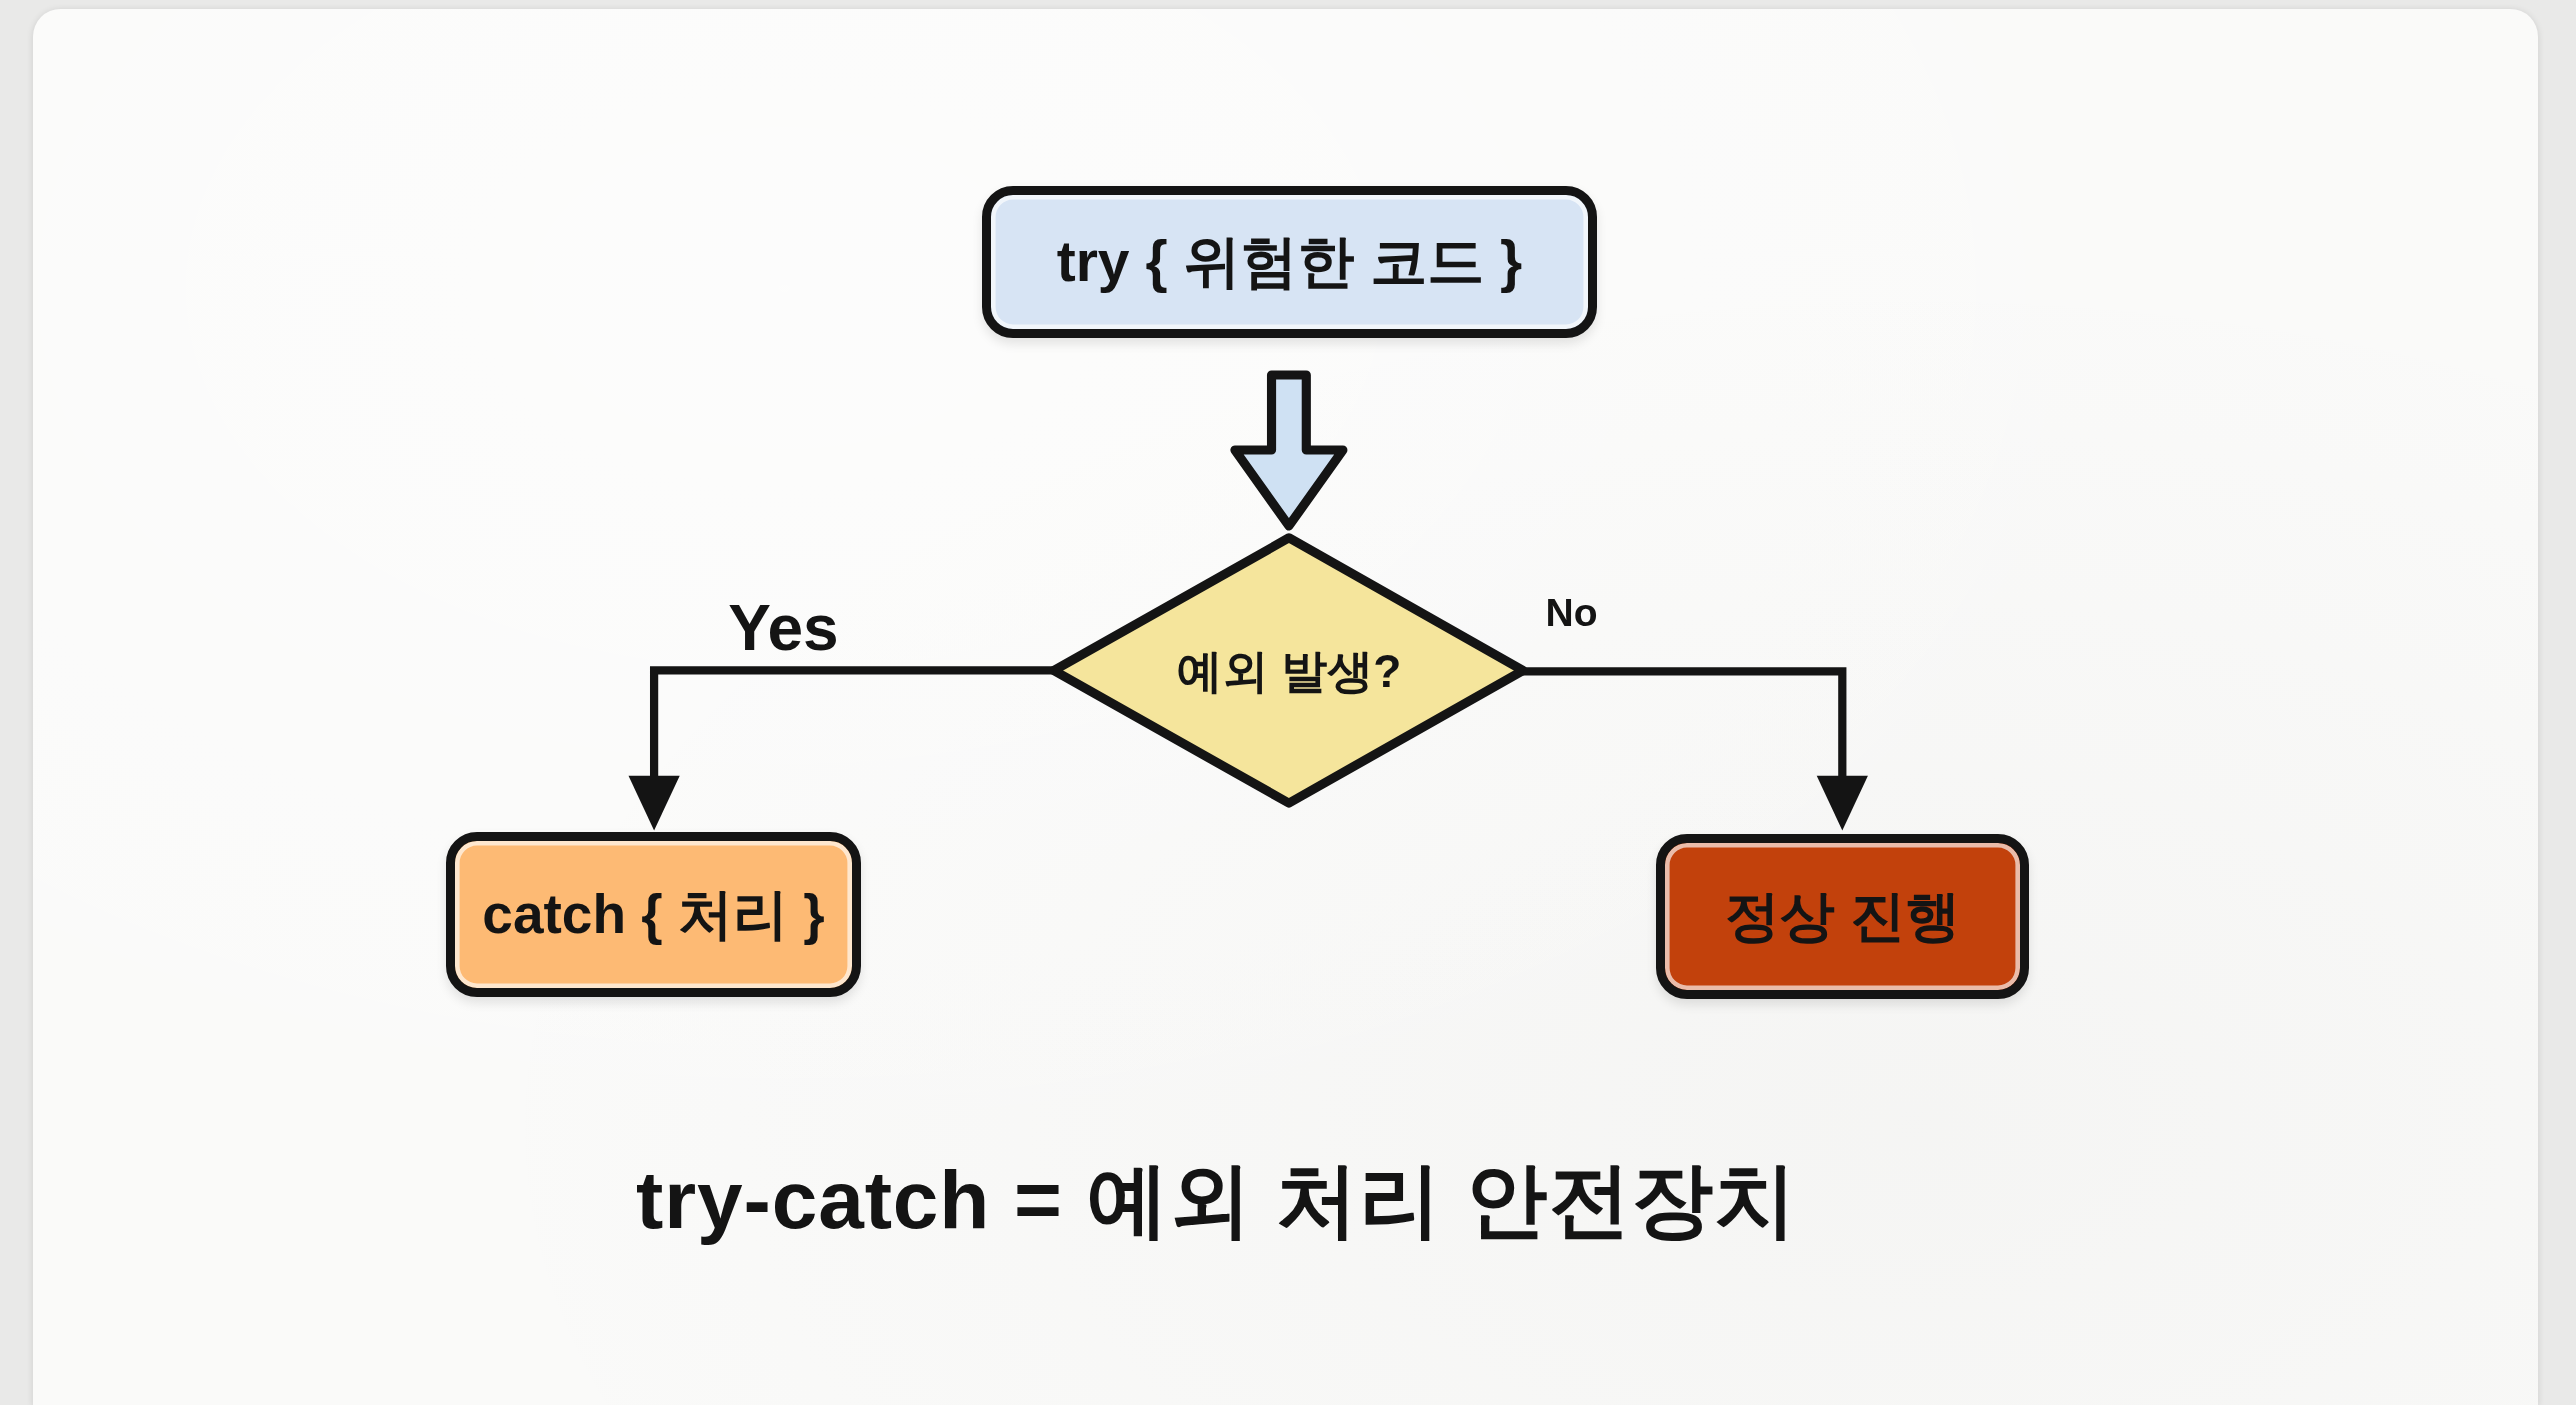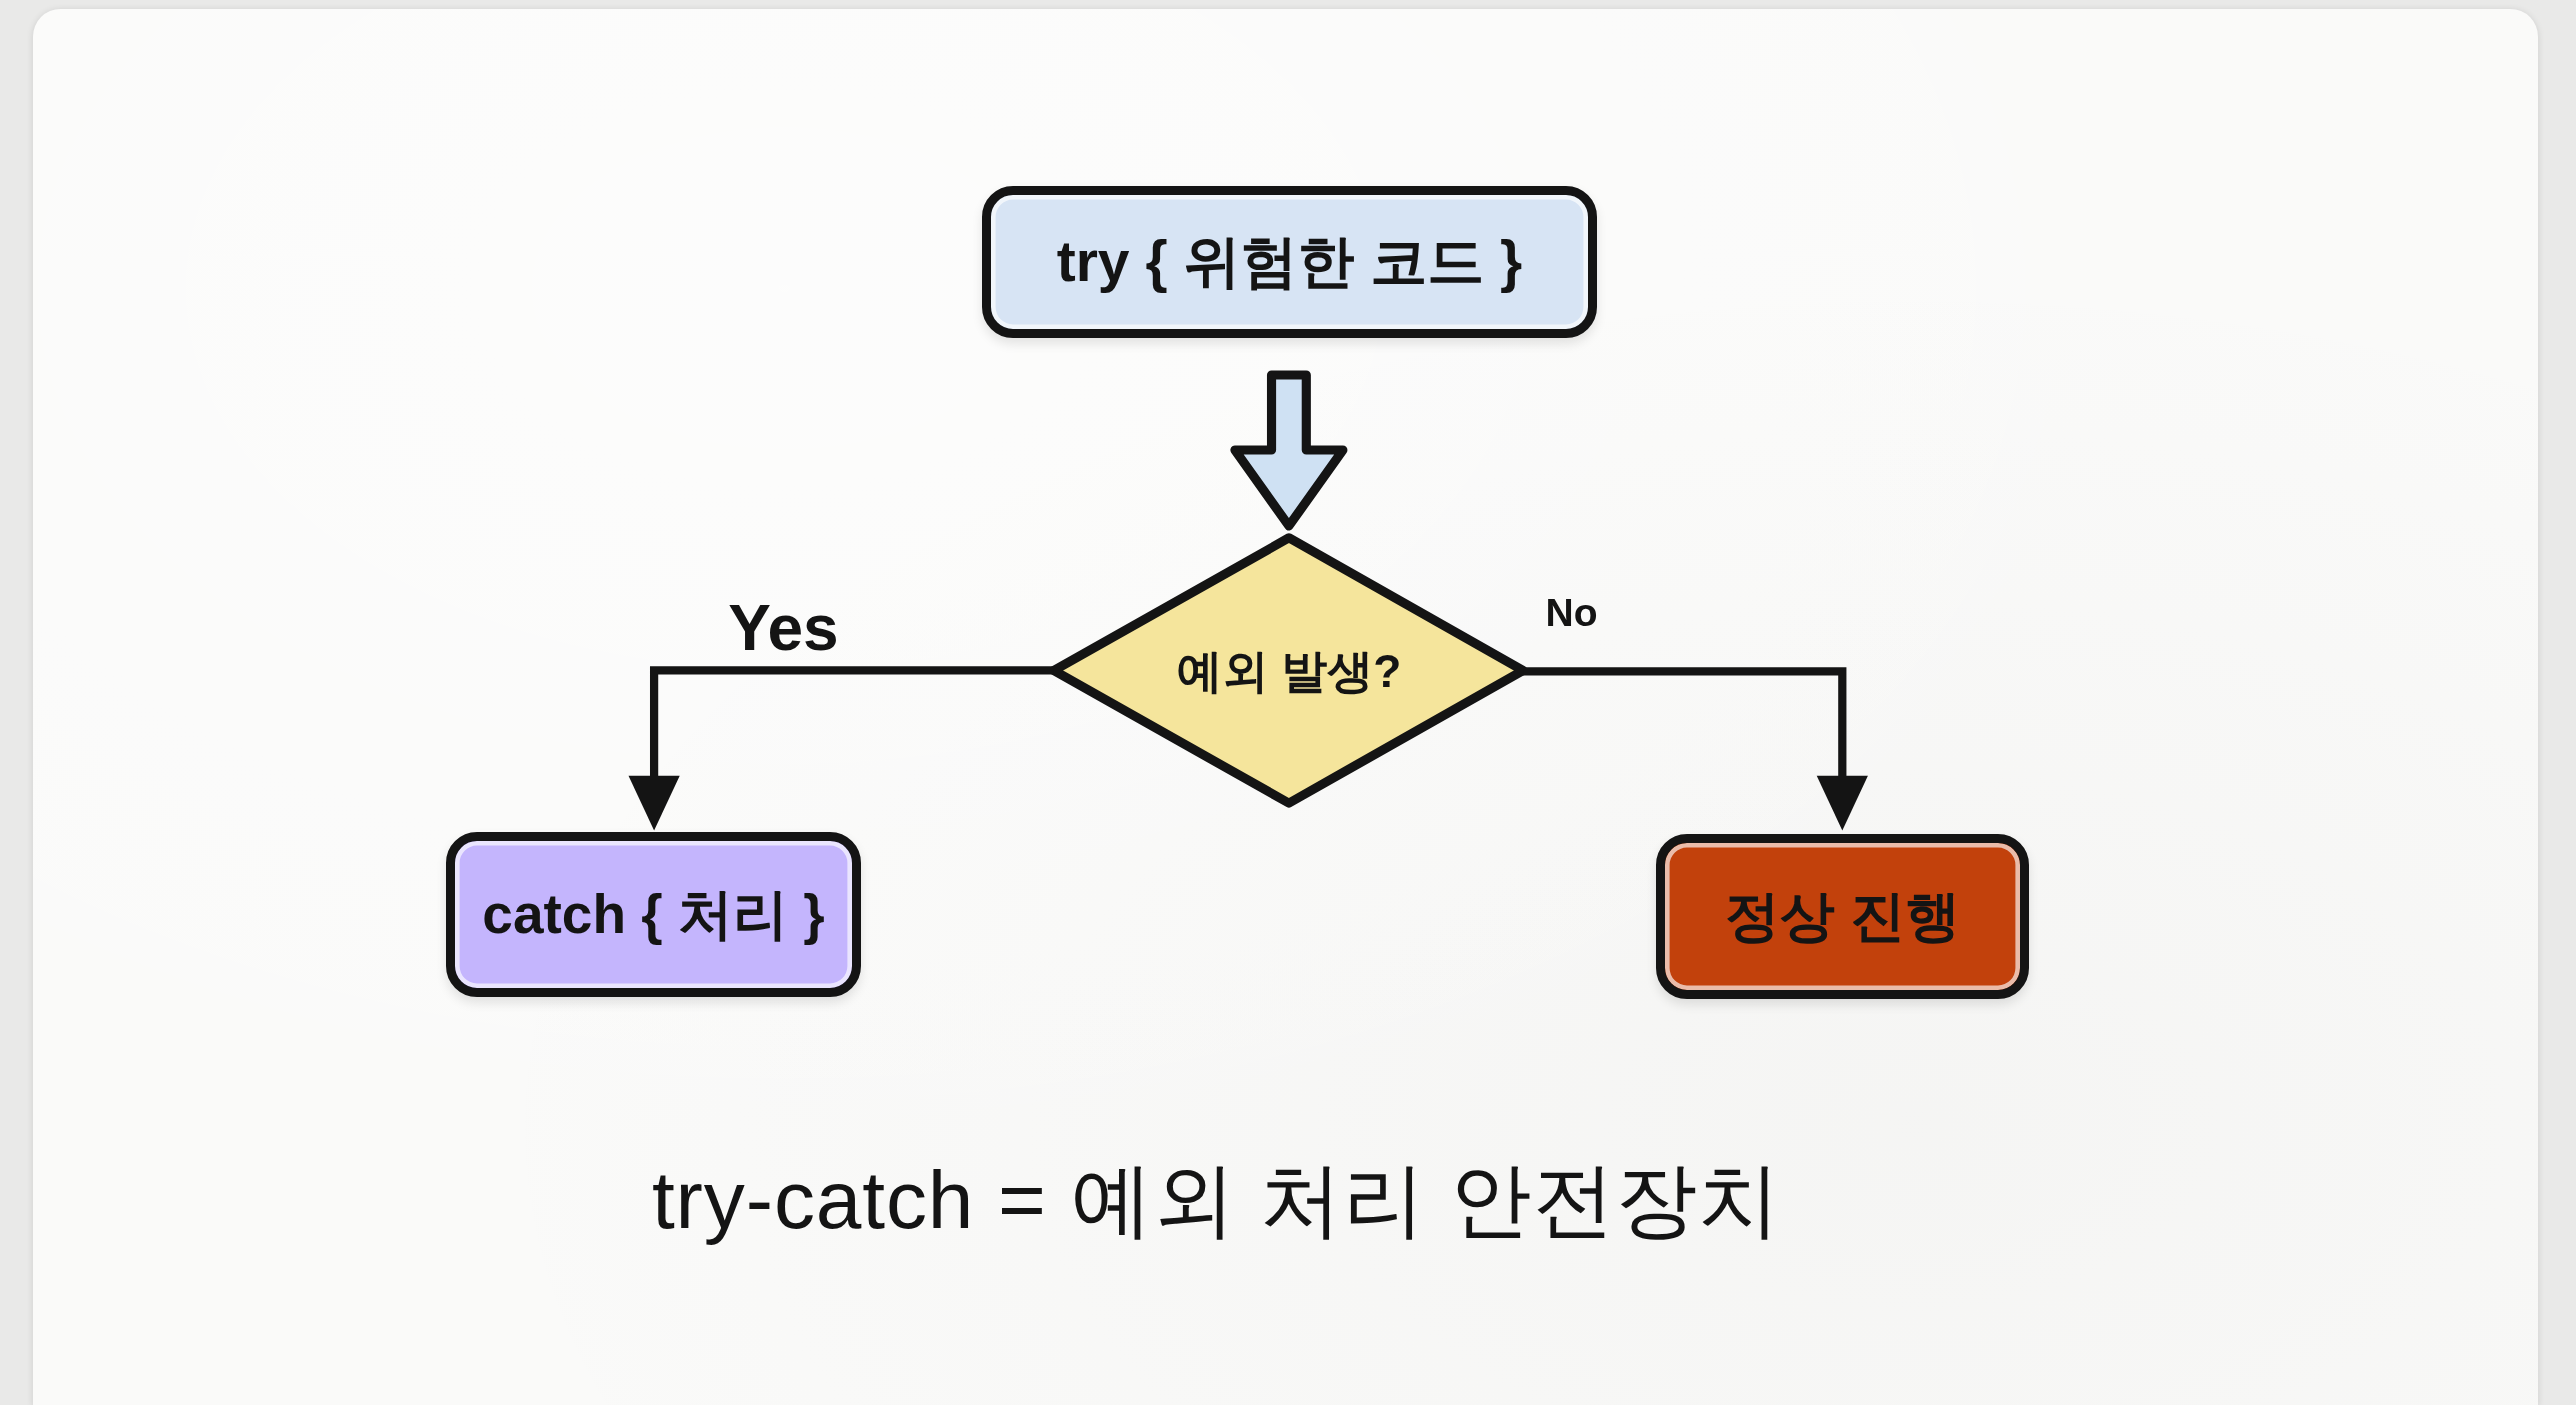--- a/index.html
+++ b/index.html
@@ -29,21 +29,21 @@
   #catch-box{left:446px;top:832px;width:415px;height:165px;font-size:55px;}
   #ok-box{left:1656px;top:834px;width:373px;height:165px;font-size:55px;}
   .float-label{
     position:absolute;color:#141414;text-align:center;font-weight:700;
   }
   #decision-label{left:1106px;top:641px;width:366px;font-size:46px;}
   #yes-label{left:692px;top:591px;width:183px;font-size:64px;}
   #no-label{left:1480px;top:591px;width:183px;font-size:39px;}
   #caption{
     position:absolute;left:0;top:1146px;width:2433px;text-align:center;
-    font-size:82px;font-weight:400;color:#141414;letter-spacing:0.9px;
+    font-size:82px;font-weight:700;color:#141414;letter-spacing:0.9px;
   }
   .edge{stroke:#141414;stroke-width:9;fill:none;}
   .shape{stroke:#141414;stroke-width:10;stroke-linejoin:round;}
   .arrowhead{fill:#141414;stroke:none;}
 </style>
 </head>
 <body>
 
 <div class="card" style="background-color: rgb(250, 250, 249);"></div>
 
@@ -63,21 +63,21 @@
 <div id="try-box" class="node rect" style="background-color: rgb(215, 228, 244);">
   <span>try { 위험한 코드 }</span>
 </div>
 
 <div id="decision-label" class="float-label">예외 발생?</div>
 
 <div id="yes-label" class="float-label">Yes</div>
 
 <div id="no-label" class="float-label">No</div>
 
-<div id="catch-box" class="node rect" style="background-color: #c4b5fd;">
+<div id="catch-box" class="node rect" style="background-color: #fdba74;">
   <span>catch { 처리 }</span>
 </div>
 
 <div id="ok-box" class="node rect" style="background-color: #c2410c;">
   <span>정상 진행</span>
 </div>
 
 <div id="caption">try-catch = 예외 처리 안전장치</div>
 
 

